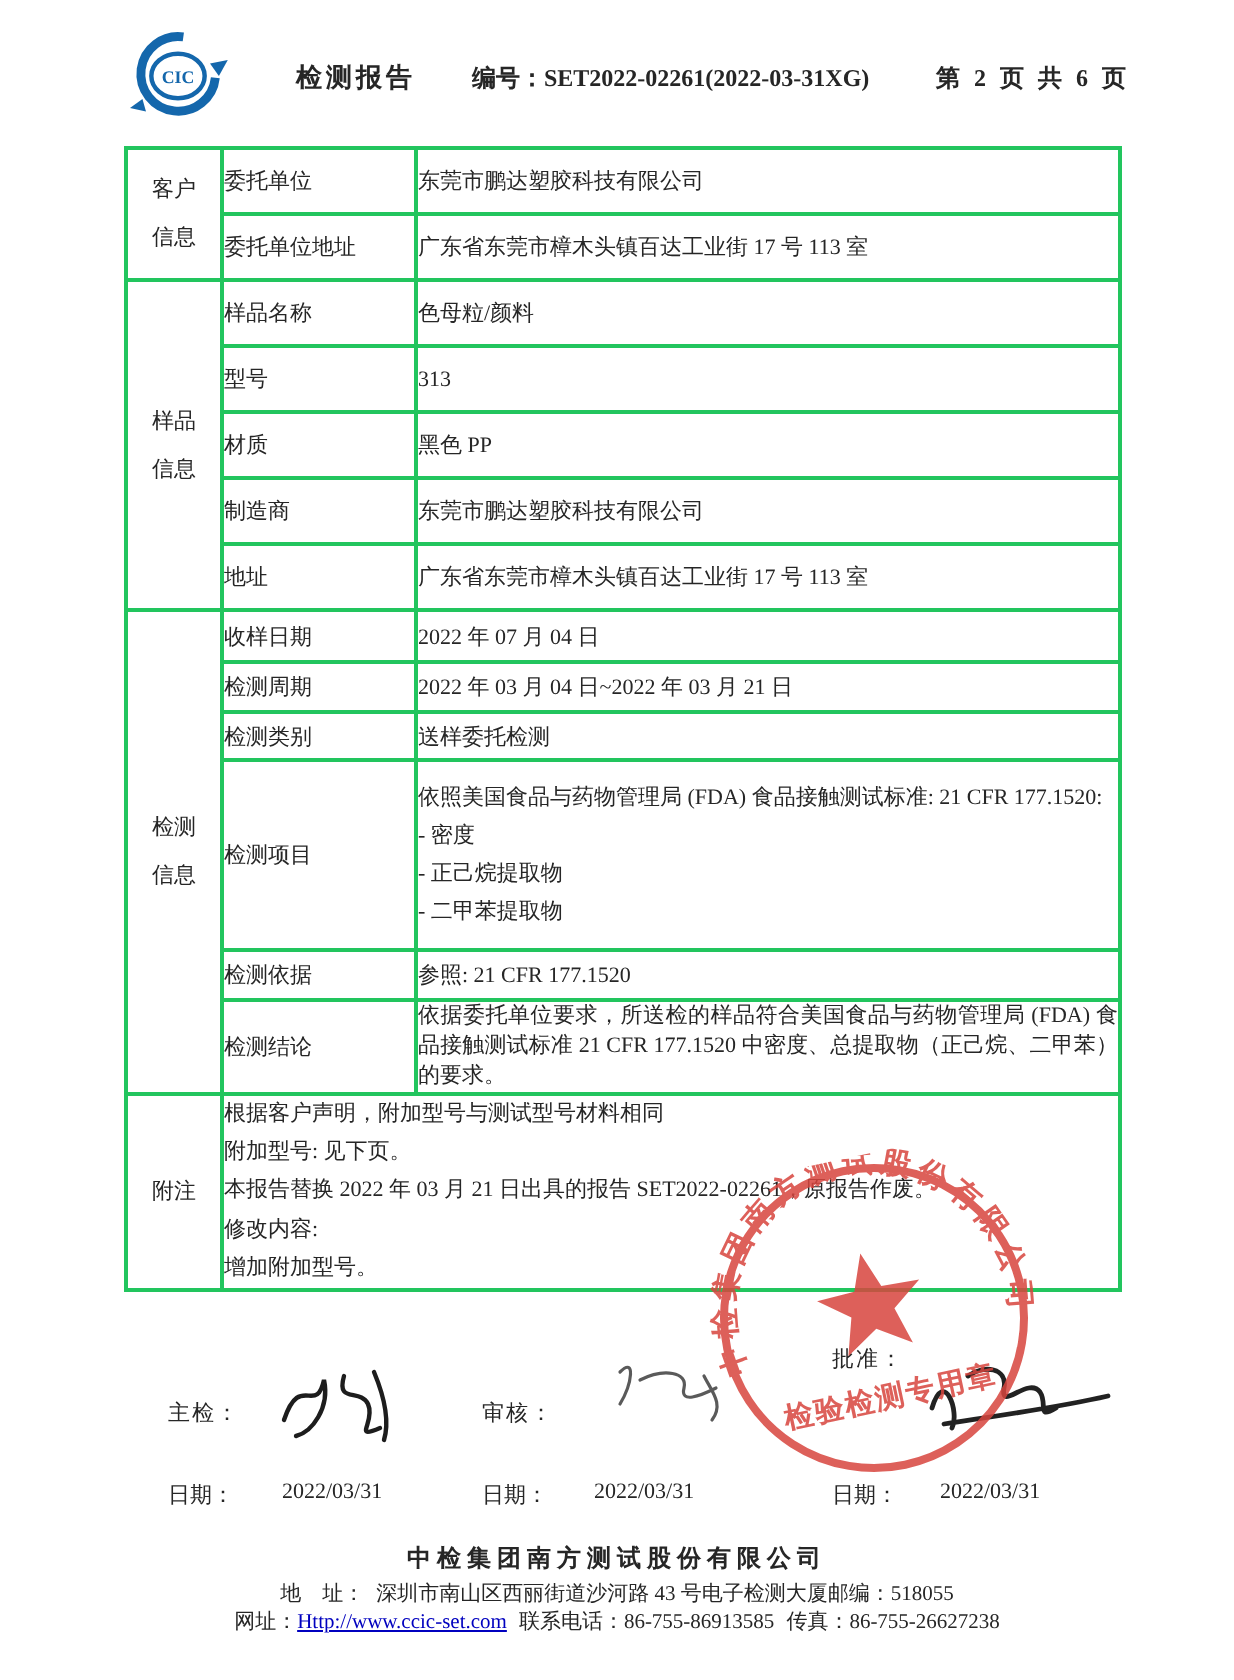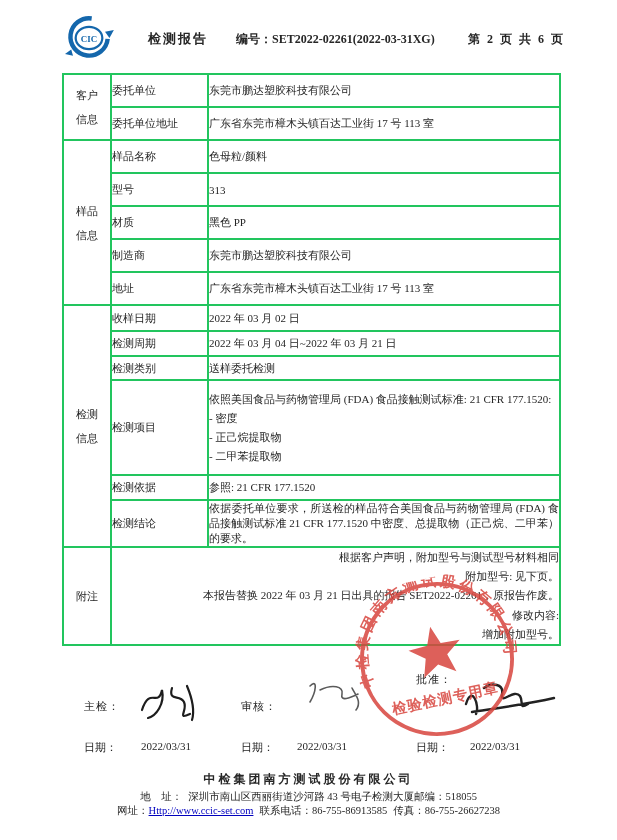--- a/index.html
+++ b/index.html
@@ -28,21 +28,21 @@
   tr.h33{height:33px;}
   tr.h26{height:26px;}
   tr.h25{height:25px;border-radius:11px;}
   tr.h24{height:24px;}
   tr.h95{height:95px;}
   tr.h45{height:45px;}
   tr.h96{height:96px;}
   .ml{line-height:19px;}
   .conclusion{line-height:15px;text-align:justify;padding-top:2px;padding-bottom:2px;}
   .notes-cell{padding-left:10px;padding-right:10px;}
-  .notes-cell div{line-height:19.2px;text-align:right;}
+  .notes-cell div{line-height:19.2px;}
   
   .sig-label{position:absolute;font-size:11px;letter-spacing:1px;}
   .sig-date{position:absolute;font-size:11px;}
   .sig-svg{position:absolute;}
   
   .stamp{
     position:absolute;left:356px;top:578px;width:162px;height:162px;
     transform:rotate(-12deg);opacity:.85;pointer-events:none;
   }
   
@@ -114,21 +114,21 @@
     <tr class="h33">
       <td class="label-cell">地址</td>
       <td class="value-cell">广东省东莞市樟木头镇百达工业街 17 号 113 室</td>
     </tr>
 
     <tr class="h26">
       <td class="group-cell" rowspan="6">
             <span class="inner">检测信息</span>
           </td>
       <td class="label-cell">收样日期</td>
-      <td class="value-cell">2022 年 03 月 02 日</td>
+      <td class="value-cell">2022 年 07 月 04 日</td>
     </tr>
     <tr class="h25">
       <td class="label-cell">检测周期</td>
       <td class="value-cell">2022 年 03 月 04 日~2022 年 03 月 21 日</td>
     </tr>
     <tr class="h24">
       <td class="label-cell">检测类别</td>
       <td class="value-cell">送样委托检测</td>
     </tr>
     <tr class="h95">

